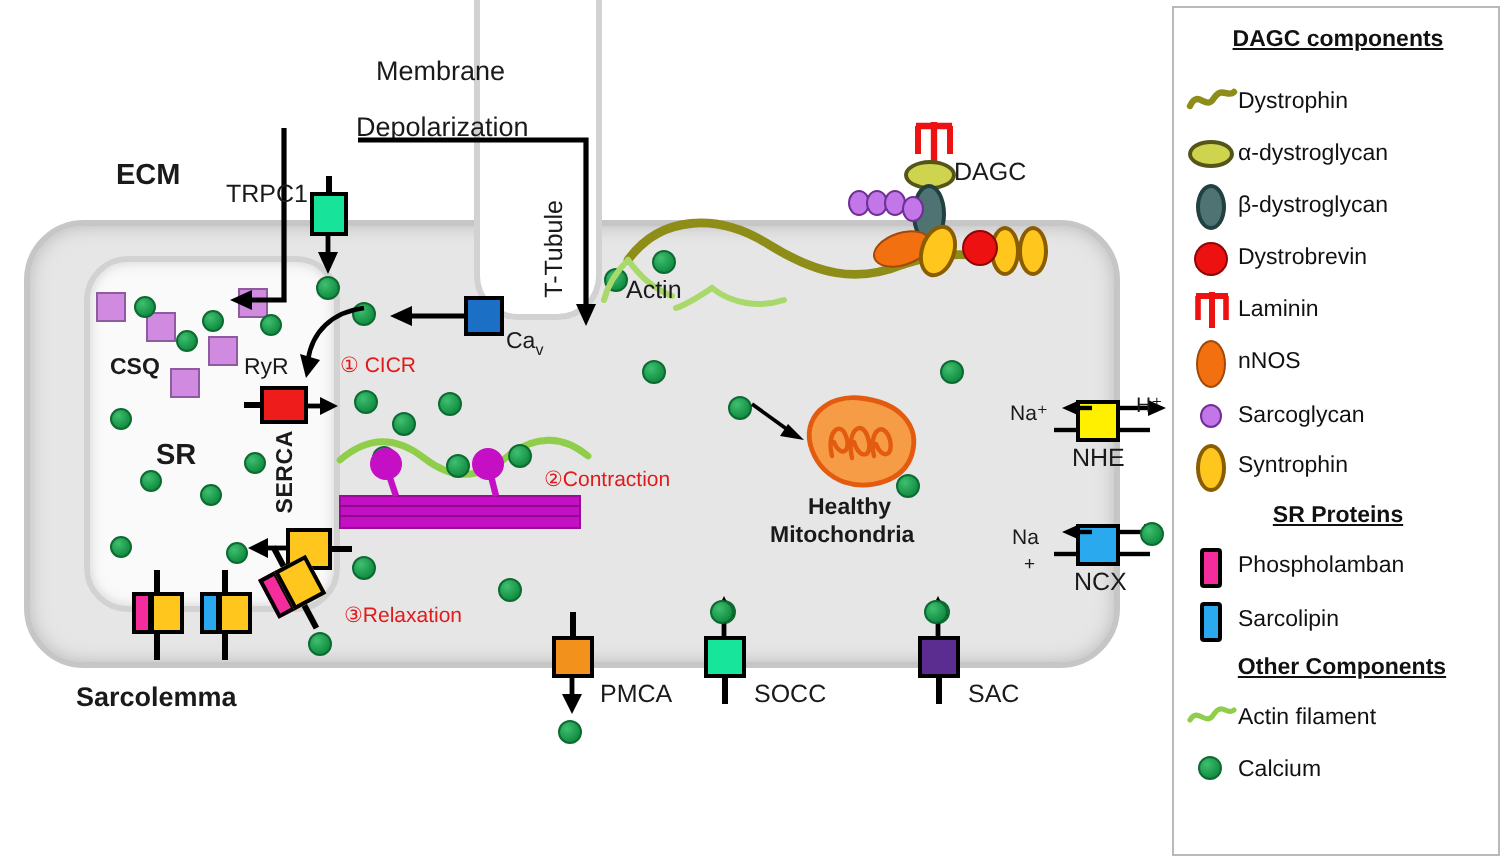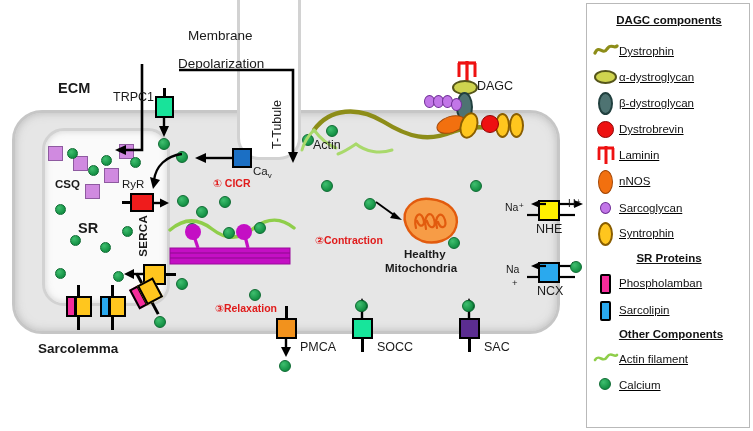--- a/index.html
+++ b/index.html
@@ -33,28 +33,28 @@
       border:1px solid #0d6b32;box-sizing:border-box;}
   .ca.sm{width:11px;height:11px;}
 
   
   .csq{position:absolute;width:15px;height:15px;background:#d08ae0;
        border:1.5px solid #8e5aa0;box-sizing:border-box;}
 
   
   .t9{font-size:9.5px;} .t10{font-size:10.5px;} .t11{font-size:11.5px;}
   .t12{font-size:12.5px;} .t13{font-size:13.5px;} .t14{font-size:14.5px;}
-  .red{color:#e01b1b;font-weight:bold;padding-left:43px;}
+  .red{color:#e01b1b;font-weight:normal;}
 
   
   #legend{position:absolute;left:586px;top:3px;width:164px;height:425px;
           background:#fff;border:1px solid #b9b9b9;box-sizing:border-box;}
   .lg-head{font-weight:bold;font-size:11.5px;text-decoration:underline;
            text-align:center;color:#111;}
-  .lg-row{position:absolute;display:flex;align-items:center;text-decoration:underline;}
+  .lg-row{position:absolute;display:flex;align-items:center;}
   .lg-txt{font-size:11.5px;color:#111;white-space:nowrap;}
   .lg-ic{position:relative;width:26px;height:22px;flex:0 0 26px;}
 
   .ov{position:absolute;border-radius:50%;box-sizing:border-box;}
   .vert{writing-mode:vertical-rl;transform:rotate(180deg);}
 </style>
 </head>
 <body>
 <div id="root">
 

